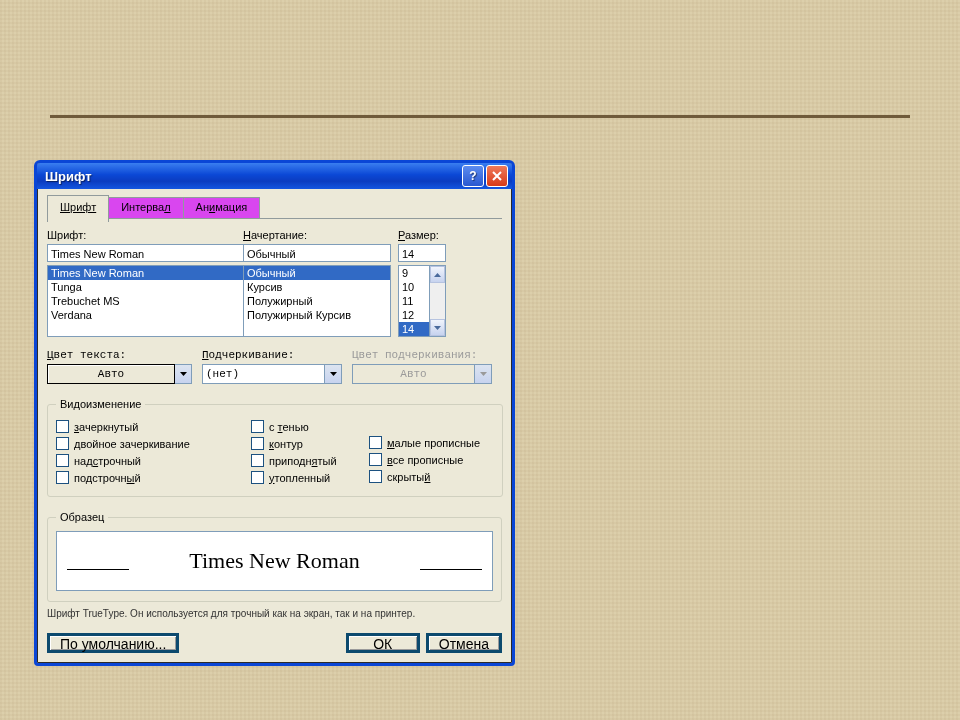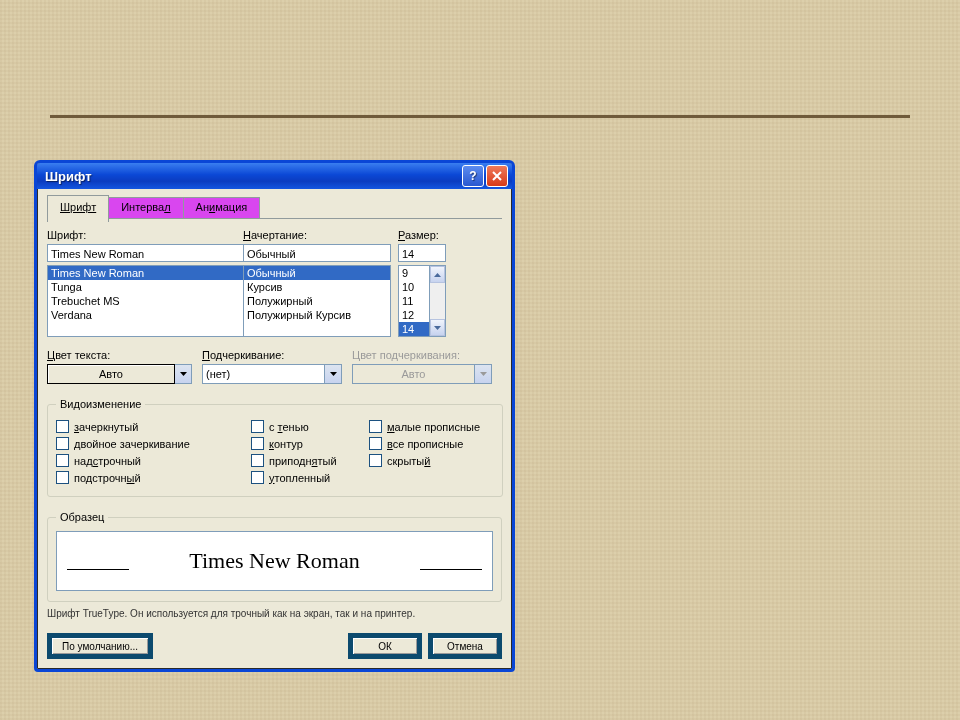--- a/index.html
+++ b/index.html
@@ -80,21 +80,21 @@
   }
   .listbox .item{padding:0 3px;line-height:14px;white-space:nowrap;}
   .listbox .item.sel{background:#316ac5;color:#fff;}
   .scrollbar{
     width:16px;border:1px solid #7f9db9;border-left:none;background:#e8e8e8;
     display:flex;flex-direction:column;box-sizing:border-box;
   }
   .sbtn{height:15px;background:linear-gradient(180deg,#f0f4fc,#c7d3ef);border:1px solid #b6c3e0;display:flex;align-items:center;justify-content:center;}
   .sbtn svg{width:7px;height:4px;}
   .strack{flex:1;background:#efefef;}
-  .row2{display:flex;margin-top:12px;align-items:flex-start;}
+  .row2{display:flex;margin-top:12px;align-items:flex-start;font-family:Liberation Mono, monospace;}
   .r2col{display:flex;flex-direction:column;margin-right:10px;}
   .r2col.disabled{color:#9a9a9a;}
   .combo{display:flex;height:20px;}
   .combo .textbox{flex:1;height:20px;}
   .combo .ddbtn{
     width:17px;height:20px;border:1px solid #7f9db9;border-left:none;
     background:linear-gradient(180deg,#dce4f0,#c7d3ef);
     display:flex;align-items:center;justify-content:center;box-sizing:border-box;
   }
   .combo .ddbtn svg{width:7px;height:4px;}
@@ -102,40 +102,40 @@
   .combo.disabled .textbox{background:#ece9d8;color:#9a9a9a;text-align:center;}
   fieldset{
     border:1px solid #d0d0bf;border-radius:3px;
     margin:14px 0 0 0;padding:8px 8px 10px 8px;
   }
   fieldset legend{padding:0 4px;font-size:11px;margin-top:12px;}
   .effects-cols{display:flex;}
   .effects-cols .ecol{display:flex;flex-direction:column;}
   .effects-cols .ecol:nth-child(1){width:195px;}
   .effects-cols .ecol:nth-child(2){width:118px;}
-  .effects-cols .ecol:nth-child(3){width:125px;}
+  .effects-cols .ecol:nth-child(3){width:125px;margin-top:16px;}
   .check{display:flex;align-items:center;margin:2px 0;}
   .checkbox{
     width:13px;height:13px;border:1px solid #1c5180;background:#fff;
     margin-right:5px;box-sizing:border-box;
   }
   .preview{
     height:58px;border:1px solid #7f9db9;background:#fff;
     display:flex;align-items:center;justify-content:center;position:relative;
   }
   .preview .pline{position:absolute;bottom:20px;width:62px;height:1px;background:#000;}
   .preview .pline.l{left:10px;}
   .preview .pline.r{right:10px;}
   .preview .ptxt{font-family:"Times New Roman",serif;font-size:22px;}
   .hint{margin-top:6px;font-size:10px;color:#333;}
   .btnrow{display:flex;margin-top:14px;}
   .btnrow .spacer{flex:1;}
   .btn{
-    height:26px;min-width:74px;padding:0 10px;margin-left:6px;
-    border:5px solid #0c4a6e;background:#ece9d8;font-size:10px;
+    height:20px;min-width:74px;padding:0 10px;margin-left:6px;
+    border:3px solid #0c4a6e;background:#ece9d8;font-size:14px;
     box-shadow:1px 1px 0 #fff inset,-1px -1px 0 #9a9a9a inset;
   }
   .btn.first{margin-left:0;}
 </style>
 </head>
 <body>
 
 <div class="hr"></div>
 
 <div class="dialog">

